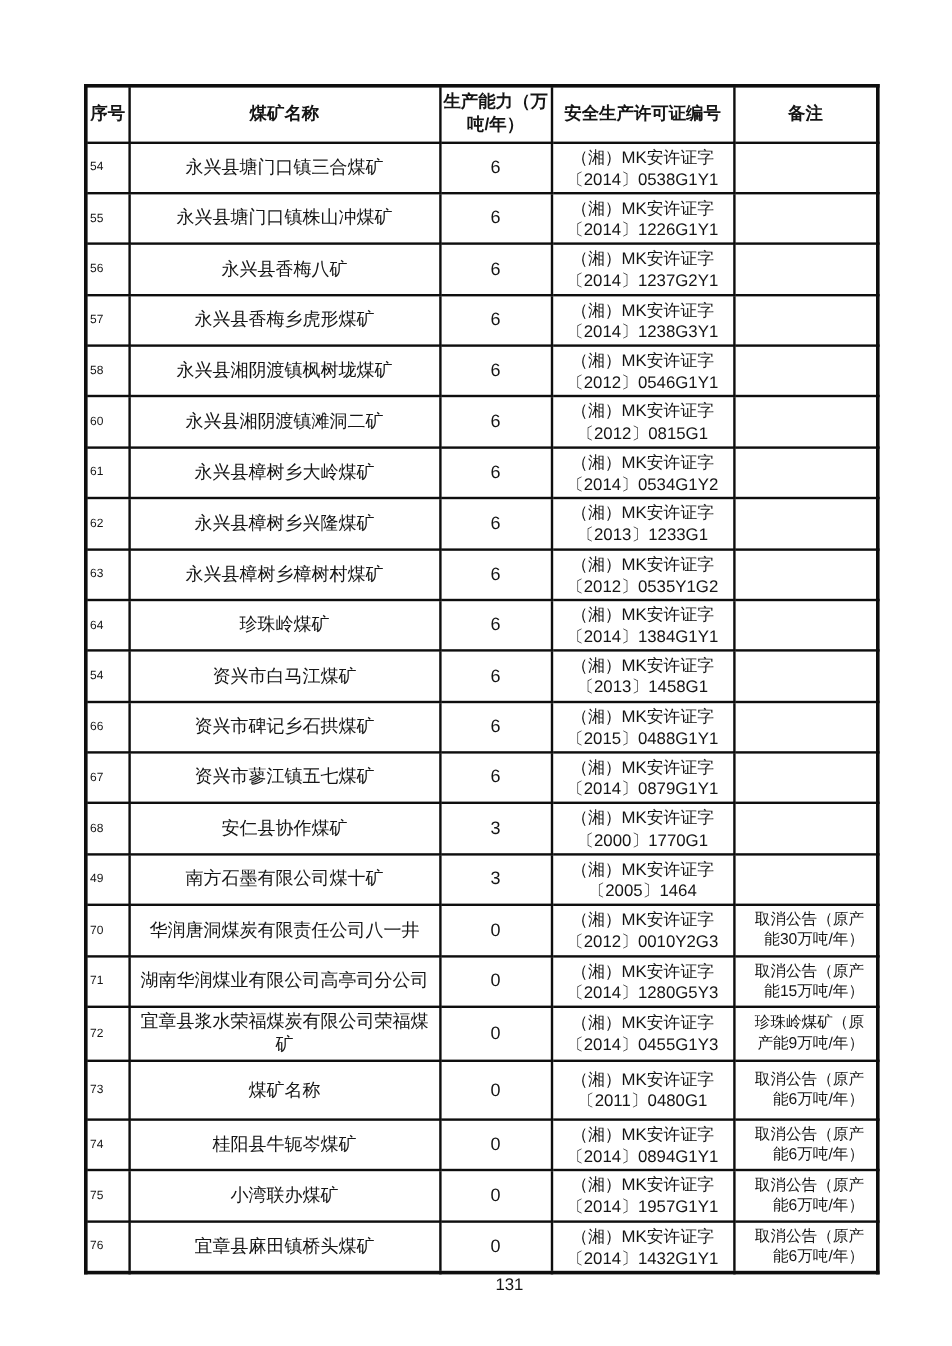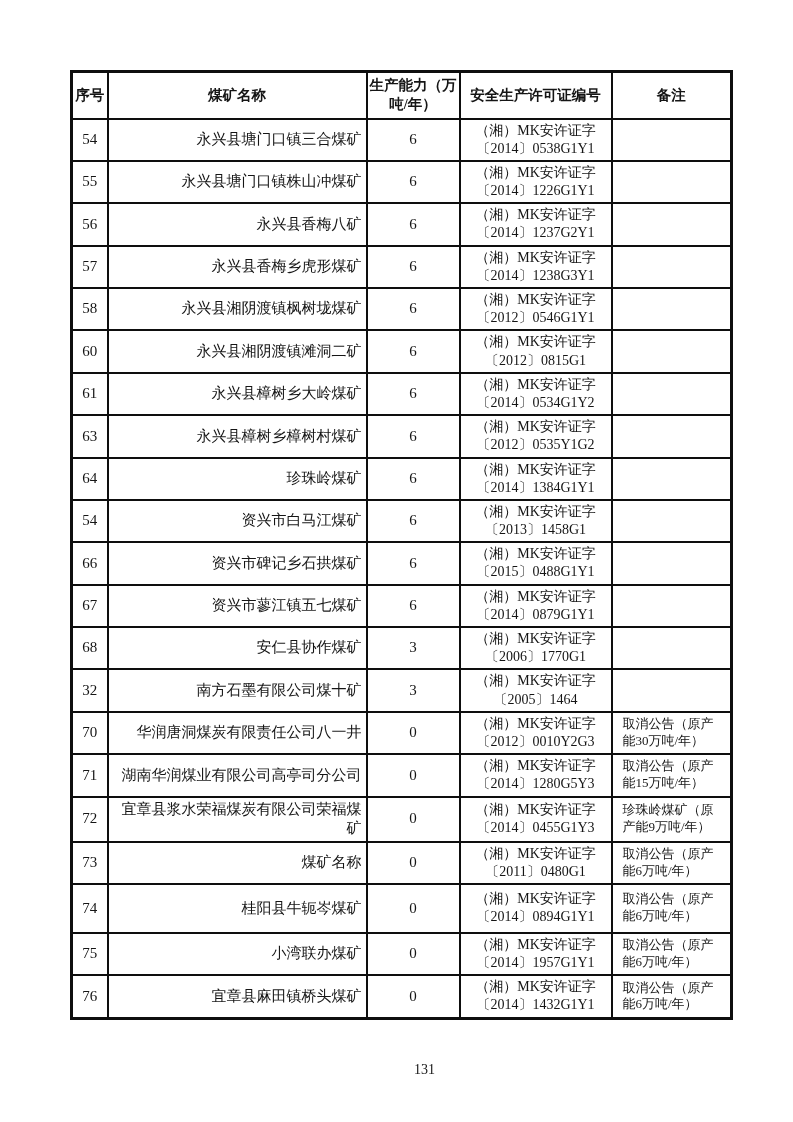--- a/index.html
+++ b/index.html
@@ -2,21 +2,21 @@
 <html><head>
 <meta charset="utf-8">
 <style>
   * { box-sizing: border-box; }
   html, body { margin: 0; padding: 0; background: #ffffff; }
   .page {
     position: relative;
     width: 793px;
     height: 1122px;
     background: #ffffff;
-    font-family: Liberation Serif, serif;
+    font-family: Liberation Sans, sans-serif;
     color: #151515;
     overflow: hidden;
   }
   table.mine-table {
     position: absolute;
     left: 70px;
     top: 70px;
     width: 660px;
     border-collapse: collapse;
     table-layout: fixed;
@@ -31,25 +31,25 @@
   .mine-table thead tr { height: 47px; }
   .mine-table tbody tr { height: 40px; }
   
   .mine-table tbody tr:nth-child(19) { height: 49px; }
   .mine-table th {
     font-size: 14.5px;
     font-weight: 700;
     text-align: center;
     padding: 2px;
   }
-  td.c-index  { text-align: center; font-size: 15px; padding: 2px; }
-  td.c-name   { text-align: right;   font-size: 15px; padding: 2px 4px; border-radius: 18px; }
+  td.c-index  { text-align: left; font-size: 10px; padding: 2px; }
+  td.c-name   { text-align: center;   font-size: 15px; padding: 2px 4px; border-radius: 18px; }
   td.c-cap    { text-align: center; font-size: 15px; padding: 2px; }
   td.c-lic    { text-align: center; font-size: 14px; padding: 2px 5px; }
-  td.c-remark { text-align: left; font-size: 13px; padding: 2px 10px; border-radius: 13px; }
+  td.c-remark { text-align: right; font-size: 13px; padding: 2px 10px; border-radius: 13px; }
   .page-number {
     position: absolute;
     top: 1062px;
     left: 0;
     width: 100%;
     text-align: center;
     font-size: 14px;
     color: #151515;
     margin-left: 28px;
   }
@@ -127,20 +127,27 @@
   </tr>
 
   <tr>
     <td class="c-index">61</td>
     <td class="c-name">永兴县樟树乡大岭煤矿</td>
     <td class="c-cap">6</td>
     <td class="c-lic">（湘）MK安许证字〔2014〕0534G1Y2</td>
     <td class="c-remark"></td>
   </tr>
 
+  <tr>
+    <td class="c-index">62</td>
+    <td class="c-name">永兴县樟树乡兴隆煤矿</td>
+    <td class="c-cap">6</td>
+    <td class="c-lic">（湘）MK安许证字〔2013〕1233G1</td>
+    <td class="c-remark"></td>
+  </tr>
 
   <tr>
     <td class="c-index">63</td>
     <td class="c-name">永兴县樟树乡樟树村煤矿</td>
     <td class="c-cap">6</td>
     <td class="c-lic">（湘）MK安许证字〔2012〕0535Y1G2</td>
     <td class="c-remark"></td>
   </tr>
 
   <tr>
@@ -172,26 +179,26 @@
     <td class="c-name">资兴市蓼江镇五七煤矿</td>
     <td class="c-cap">6</td>
     <td class="c-lic">（湘）MK安许证字〔2014〕0879G1Y1</td>
     <td class="c-remark"></td>
   </tr>
 
   <tr>
     <td class="c-index">68</td>
     <td class="c-name">安仁县协作煤矿</td>
     <td class="c-cap">3</td>
-    <td class="c-lic">（湘）MK安许证字〔2006〕1770G1</td>
-    <td class="c-remark"></td>
-  </tr>
-
-  <tr>
-    <td class="c-index">32</td>
+    <td class="c-lic">（湘）MK安许证字〔2000〕1770G1</td>
+    <td class="c-remark"></td>
+  </tr>
+
+  <tr>
+    <td class="c-index">49</td>
     <td class="c-name">南方石墨有限公司煤十矿</td>
     <td class="c-cap">3</td>
     <td class="c-lic">（湘）MK安许证字〔2005〕1464</td>
     <td class="c-remark"></td>
   </tr>
 
   <tr>
     <td class="c-index">70</td>
     <td class="c-name">华润唐洞煤炭有限责任公司八一井</td>
     <td class="c-cap">0</td>

